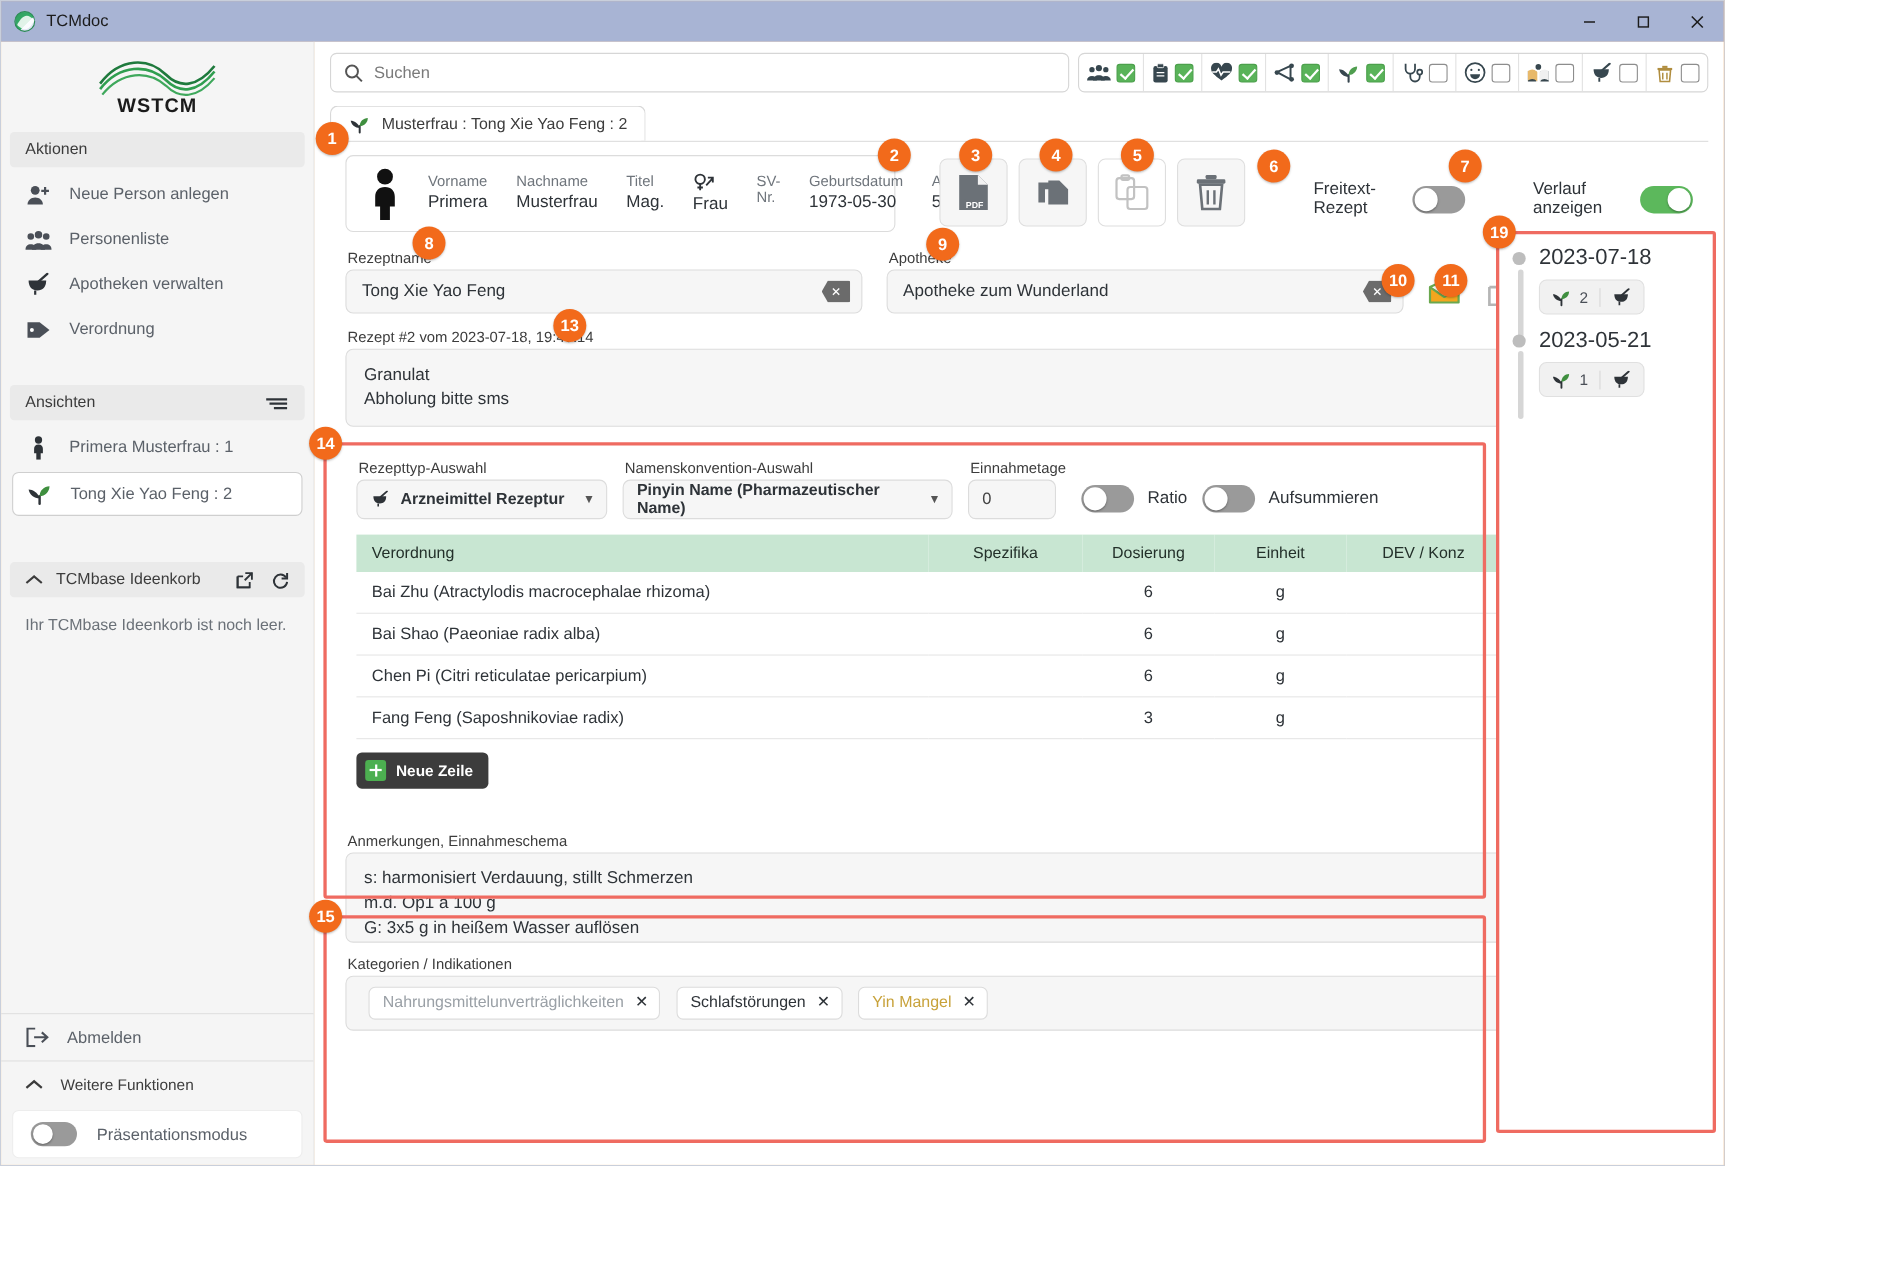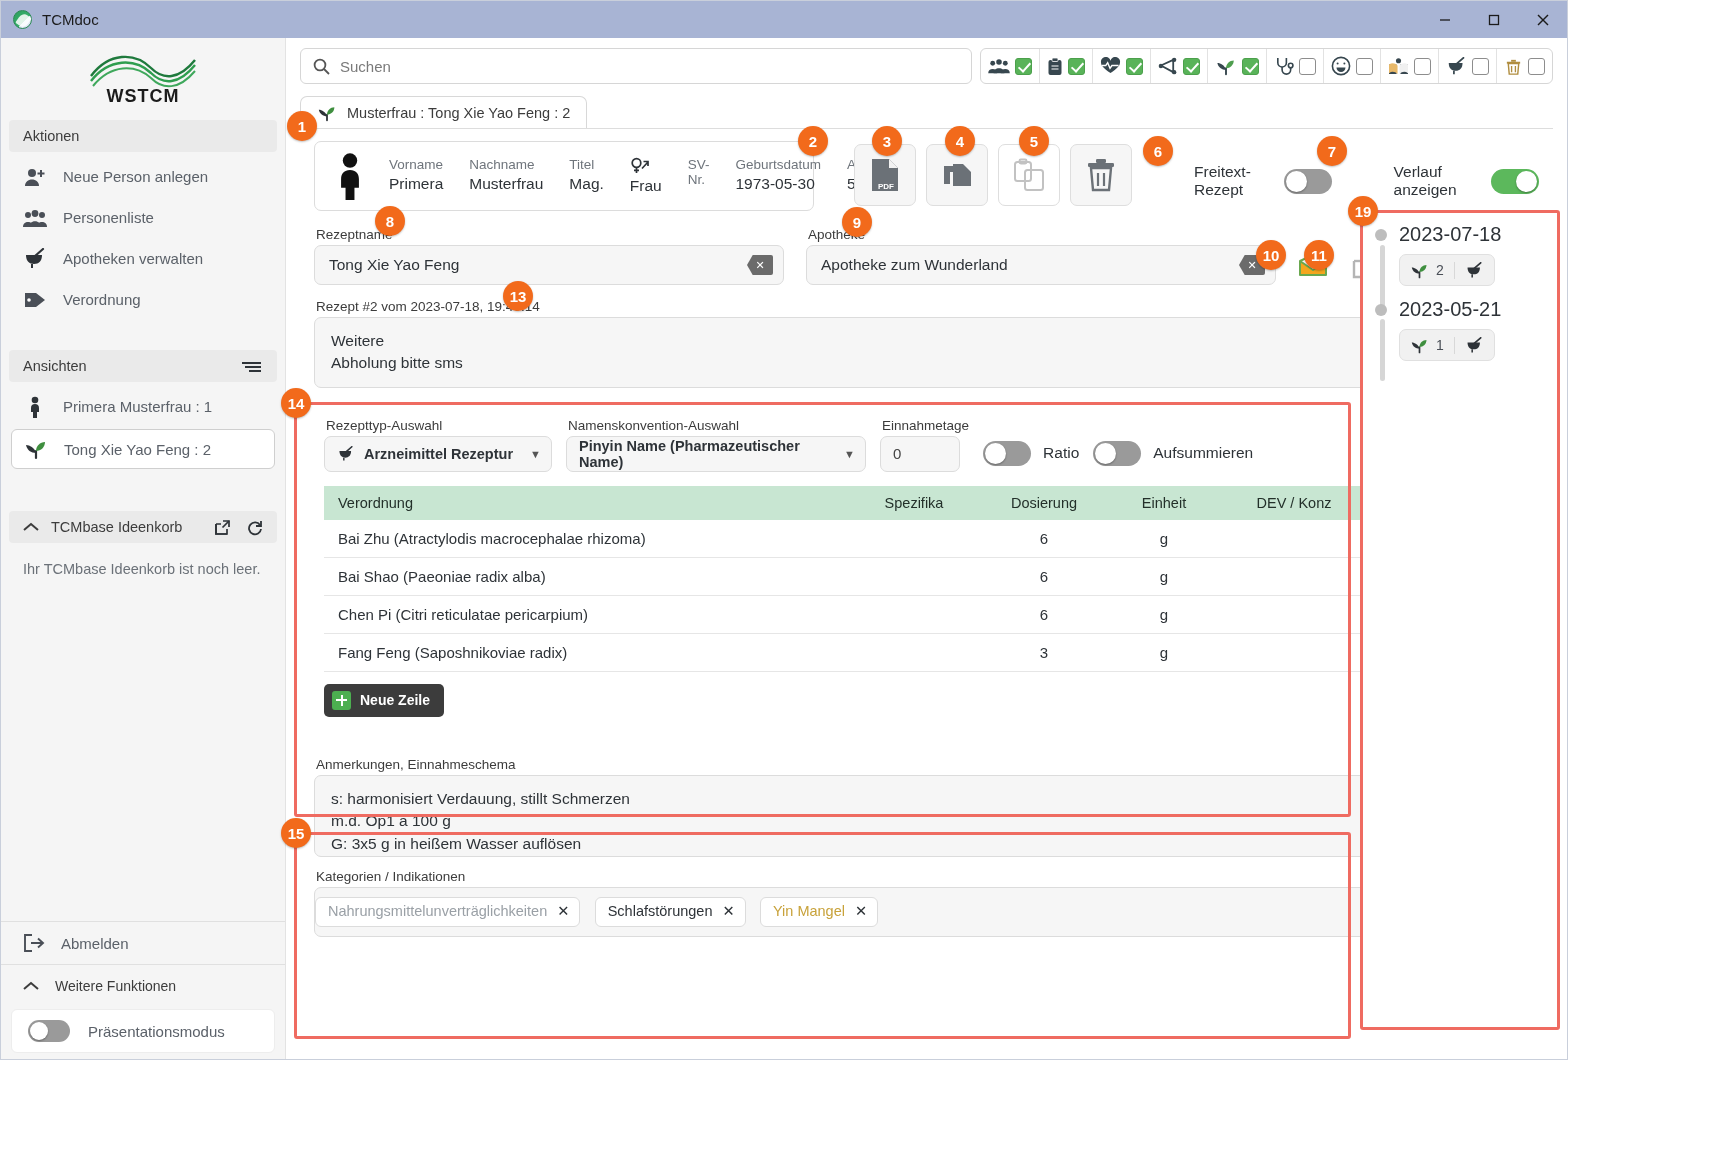--- a/index.html
+++ b/index.html
@@ -654,21 +654,21 @@
                   <path d="M15 2h11v11" fill="none" stroke="#c2c2c2" stroke-width="2.4"></path>
                   <path d="M25 3L12 16" stroke="#c2c2c2" stroke-width="2.4"></path>
                 </svg>
             </span>
           </div>
         </div>
 
         <div style="margin-top:14px; width:1060px">
           <div class="field-label">Rezept #2 vom 2023-07-18, 19:40:14</div>
           <div class="memo">
-            <div>Weitere</div>
+            <div>Granulat</div>
             <div><span>Abholung bitte sms</span></div>
           </div>
         </div>
 
         <div style="margin-top:22px; width:1060px; padding:8px 10px 10px 10px;">
           <div style="display:flex; gap:14px; align-items:flex-end;">
             <div>
               <div class="field-label">Rezepttyp-Auswahl</div>
               <div class="select" style="width:228px">
                 <span>
@@ -758,21 +758,21 @@
         </div>
 
         <div style="margin-top:30px; width:1060px;">
           <div class="field-label">Anmerkungen, Einnahmeschema</div>
           <div class="memo" style="height:82px">
             <div>s: harmonisiert Verdauung, stillt Schmerzen</div>
             <div> m.d. Op1 a 100 g</div>
             <div>G: 3x5 g in heißem Wasser auflösen</div>
           </div>
           <div class="field-label" style="margin-top:12px">Kategorien / Indikationen</div>
-          <div class="memo" style="background:#f6f6f6; padding:9px 0;">
+          <div class="memo" style="background:#f6f6f6; padding:9px 20px;">
             <span class="chip">
               <span style="color:#9aa0a6">Nahrungsmittelunverträglichkeiten</span>
               <span>✕</span>
             </span>
             <span class="chip" style="margin-left:10px">
               <span style="color:#2e3338">Schlafstörungen</span>
               <span>✕</span>
             </span>
             <span class="chip" style="margin-left:10px">
               <span style="color:#c8a23a">Yin Mangel</span>

